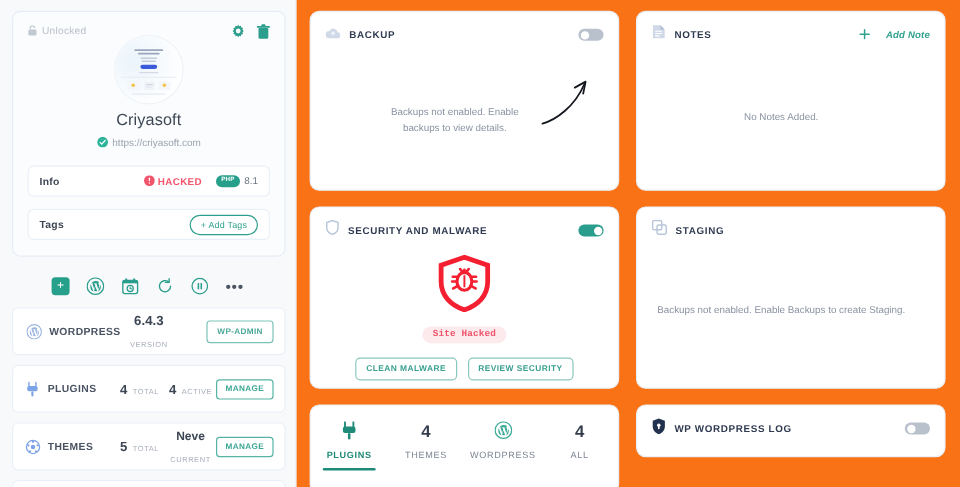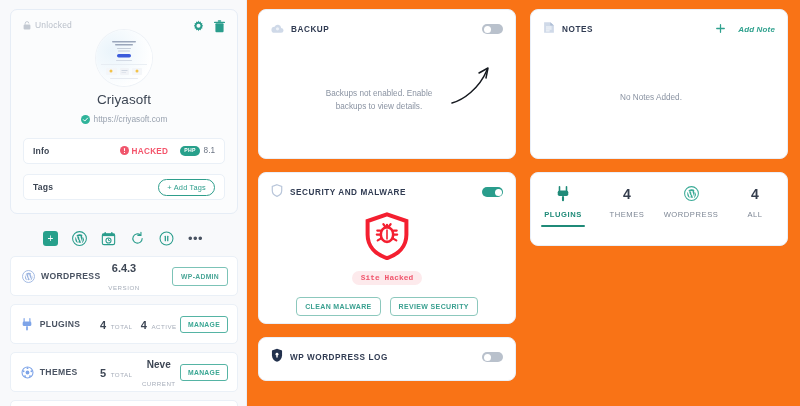--- a/index.html
+++ b/index.html
@@ -517,20 +517,32 @@
           <span class="pill bad">Site Hacked</span>
         </div>
       </div>
 
       <div class="sec-actions">
         <button class="sec-btn">CLEAN MALWARE</button>
         <button class="sec-btn">REVIEW SECURITY</button>
       </div>
     </section>
 
+    <section class="card">
+      <div class="card-head">
+        <span>
+          <svg width="13" height="13" viewBox="0 0 16 16">
+              <rect x="1" y="1" width="9.4" height="9.4" rx="1.4" fill="none" stroke="#b9c6da" stroke-width="1.5"></rect>
+              <rect x="5.6" y="5.6" width="9.4" height="9.4" rx="1.4" fill="none" stroke="#b9c6da" stroke-width="1.5"></rect>
+            </svg>
+        </span>
+        <span class="card-title">STAGING</span>
+      </div>
+      <div class="empty-msg" style="top:80px;">Backups not enabled. Enable Backups to create Staging.</div>
+    </section>
 
     <section class="tabs-card">
       <div class="tabs">
         <div class="tab active">
           <span class="val">
             <svg width="14" height="16" viewBox="0 0 16 18">
                 <path d="M4 0.8v4.4M12 0.8v4.4" stroke="#1f8a78" stroke-width="1.8" stroke-linecap="round"></path>
                 <rect x="2" y="5" width="12" height="6.2" rx="2" fill="#1f8a78"></rect>
                 <rect x="6.8" y="11.2" width="2.4" height="6" rx="1.2" fill="#1f8a78"></rect>
               </svg>

